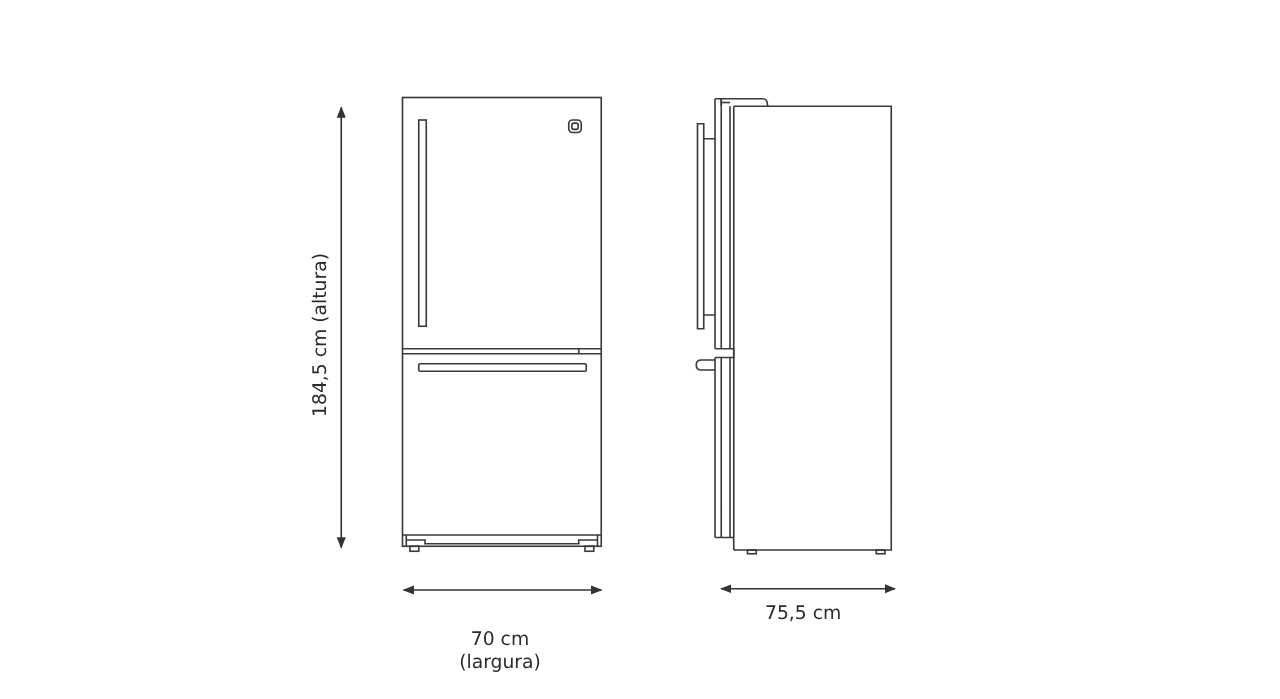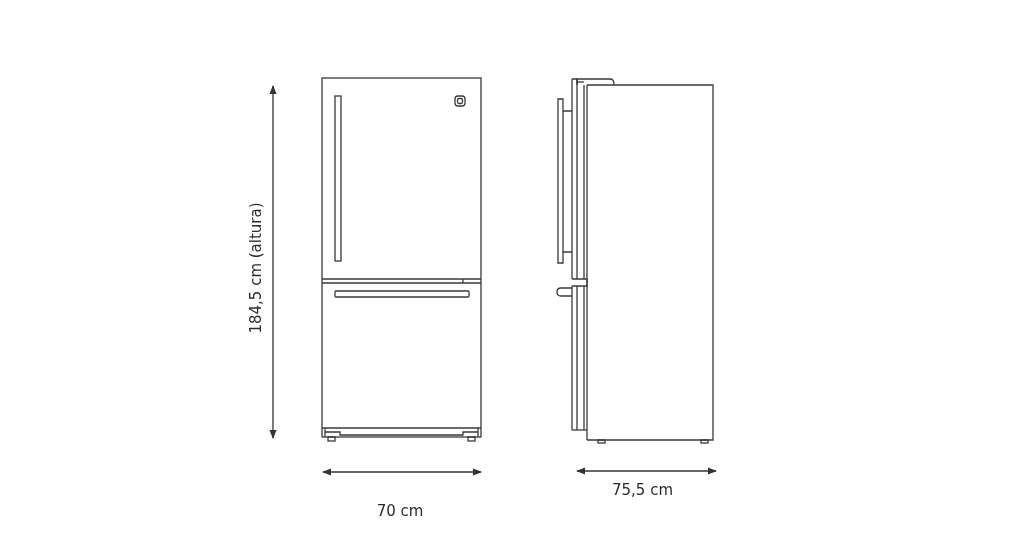--- a/index.html
+++ b/index.html
@@ -84,17 +84,18 @@
 
   <g>
     <line x1="577" y1="471" x2="716" y2="471" stroke="#333" stroke-width="1.3" marker-start="url(#arr)" marker-end="url(#arr)"></line>
   </g>
 </svg>
 
 <div class="vlbl" style="left:166px; top:259px; width:180px; text-align:center;">184,5 cm (altura)</div>
 
 <div class="lbl" style="left:330px; top:482px; width:140px;margin-top:20px;">
   <div>70 cm</div>
+  <div>(largura)</div>
 </div>
 
 <div class="lbl" style="left:570px; top:481px; width:145px;">
   <div>75,5 cm</div>
 </div>
 
 </body></html>

